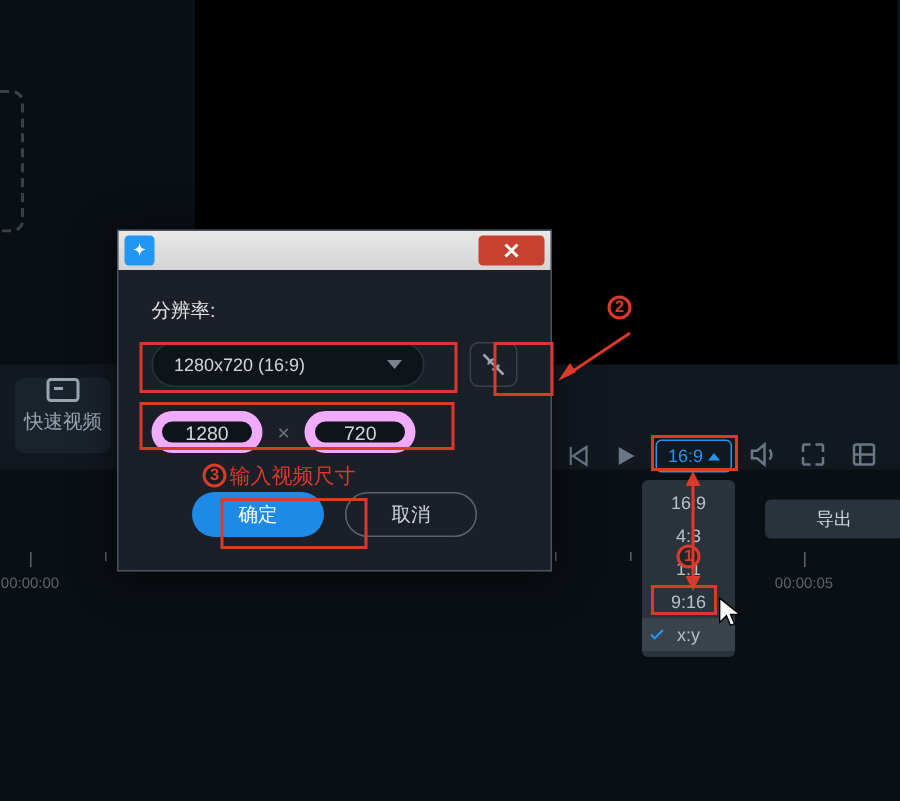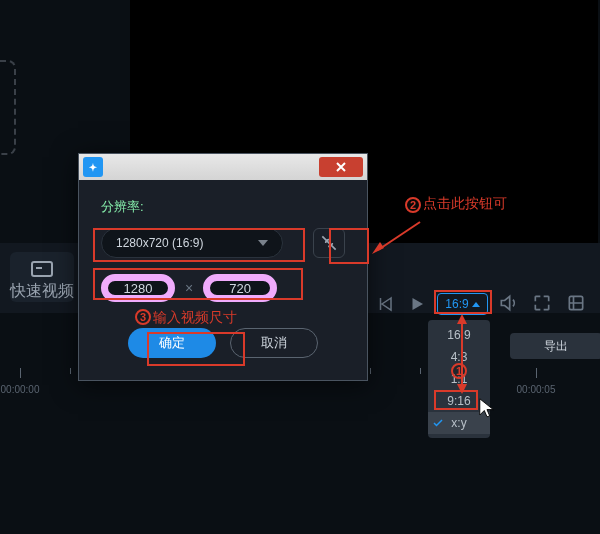--- a/index.html
+++ b/index.html
@@ -26,22 +26,22 @@
   border-radius: 0 8px 8px 0;
 }
 .bottom-bar {
   position: absolute; left: 0; top: 243px; width: 600px; height: 70px;
   background: #121820;
 }
 .quick-btn {
   position: absolute; left: 10px; top: 252px;
   width: 64px; height: 50px;
   background: #1a222c; border-radius: 6px;
-  display: flex; flex-direction: column; align-items: center; justify-content: flex-end;
-  gap: 4px; color: #9aa4b0; font-size: 16px;
+  display: flex; flex-direction: column; align-items: center; justify-content: flex-start;
+  gap: 4px; color: #9aa4b0; font-size: 13px;
 }
 .quick-btn .ico { width: 22px; height: 16px; border: 2px solid #9aa4b0; border-radius: 3px; position: relative; }
 .quick-btn .ico::after { content:""; position:absolute; width:6px; height:2px; background:#9aa4b0; top:4px; left:3px; }
 
 .playback {
   position: absolute; left: 376px; top: 295px; display: flex; gap: 14px; align-items: center;
 }
 .pb-ico { width: 18px; height: 18px; display:flex; align-items:center; justify-content:center; color:#6a7684; }
 .pb-ico svg { width:18px; height:18px; }
 
@@ -106,21 +106,21 @@
   width:20px; height:20px; background:#2196f3; border-radius:3px;
   display:flex; align-items:center; justify-content:center; color:#fff; font-size:10px; font-weight:bold;
   margin-left:2px;
 }
 .titlebar .spacer { flex:1; }
 .titlebar .close {
   width:44px; height:20px; background:#c84030; border-radius:3px;
   display:flex; align-items:center; justify-content:center; color:#fff; margin-right:2px;
 }
 .dlg-body { padding: 18px 22px 14px; }
-.dlg-label { color:#86efac; font-size:13px; margin-bottom:12px; }
+.dlg-label { color:#e5e5e5; font-size:13px; margin-bottom:12px; }
 .dlg-select {
   width: 192px; height: 30px; background:#0f141a; border:1px solid #2a323c;
   border-radius:15px; display:flex; align-items:center; padding:0 14px;
   color:#cfd6de; font-size:12px; position:relative;
 }
 .dlg-select .chev { position:absolute; right:14px; width:0;height:0;border-left:5px solid transparent;border-right:5px solid transparent;border-top:6px solid #7a828c; }
 .size-row { display:flex; align-items:center; gap:6px; margin-top:16px; }
 .size-input {
   width:74px; height:28px; background:#0f141a; border:7px solid #f0abfc;
   border-radius:14px; display:flex; align-items:center; justify-content:center;
@@ -290,21 +290,21 @@
 </div>
 
 <div class="redbox" style="left:93px; top:228px; width:212px; height:34px;"></div>
 <div class="redbox" style="left:93px; top:268px; width:210px; height:32px;"></div>
 <div class="redbox" style="left:329px; top:228px; width:40px; height:36px;"></div>
 <div class="redbox" style="left:147px; top:332px; width:98px; height:34px;"></div>
 <div class="redbox" style="left:434px; top:290px; width:58px; height:24px;"></div>
 <div class="redbox" style="left:434px; top:390px; width:44px; height:20px;"></div>
 
 <div class="redtxt" style="left:423px; top:194px;">
-  <span>点击此按钮可</span><br>
+  <br>
 </div>
 <div class="redtxt" style="left:153px; top:308px;">输入视频尺寸</div>
 
 <div class="redcir" style="left:451px; top:363px;">1</div>
 <div class="redcir" style="left:405px; top:197px;">2</div>
 <div class="redcir" style="left:135px; top:309px;">3</div>
 
 <svg class="redarrow" style="left:370px; top:220px; width:60px; height:40px;">
   <line x1="50" y1="2" x2="8" y2="30" stroke="#d93a2a" stroke-width="2"></line>
   <polygon points="2,34 14,28 10,22" fill="#d93a2a"></polygon>

